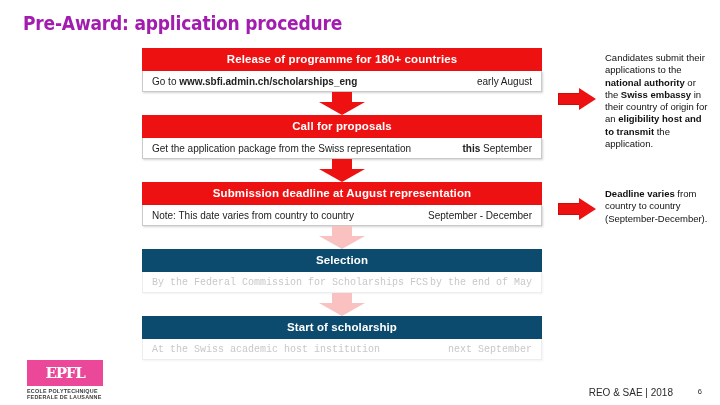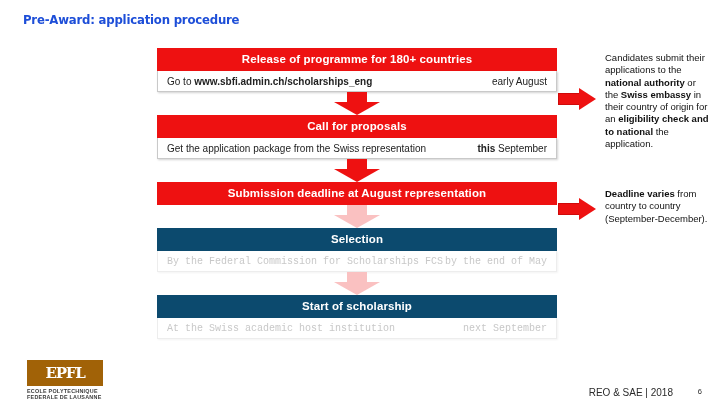--- a/index.html
+++ b/index.html
@@ -15,31 +15,31 @@
     overflow: hidden;
     font-family: "Liberation Sans", sans-serif;
   }
 
   
   #slide-title {
     position: absolute;
     left: 23px;
     top: 12px;
     font-family: "DejaVu Sans Condensed", "Liberation Sans Narrow", "Liberation Sans", sans-serif;
-    font-size: 13px;
-    font-weight: bold;
-    color: #1d4ed8;
+    font-size: 19px;
+    font-weight: bold;
+    color: #a21caf;
     letter-spacing: -0.2px;
     white-space: nowrap;
   }
 
   
   #flow {
     position: absolute;
-    left: 157px;
+    left: 142px;
     top: 48px;
     width: 400px;
   }
 
   .step {
     position: relative;
     width: 400px;
     margin: 0;
   }
   .step-head {
@@ -142,21 +142,21 @@
   
   #epfl-logo {
     position: absolute;
     left: 27px;
     top: 360px;
     width: 92px;
   }
   #epfl-mark {
     width: 76px;
     height: 26px;
-    background: #a16207;
+    background: #ec4899;
     position: relative;
   }
   #epfl-mark .wordmark {
     position: absolute;
     inset: 0;
     display: flex;
     align-items: center;
     justify-content: center;
     color: #ffffff;
     font-family: "DejaVu Serif", serif;
@@ -218,20 +218,24 @@
         <span class="right"><b>this</b><span> September</span></span>
       </div>
     </div>
     <div class="down-arrow">
       <div class="shaft"></div>
       <div class="head"></div>
     </div>
 
     <div class="step">
       <div class="step-head">Submission deadline at August representation</div>
+      <div class="step-body">
+        <span class="left">Note: This date varies from country to country</span>
+        <span class="right">September - December</span>
+      </div>
     </div>
     <div class="down-arrow faded">
       <div class="shaft"></div>
       <div class="head"></div>
     </div>
 
     <div class="step faded">
       <div class="step-head">Selection</div>
       <div class="step-body">
         <span class="left">By the Federal Commission for Scholarships FCS</span>
@@ -255,21 +259,21 @@
 
   <div class="right-arrow" style="left:558px; top:88px;">
     <div class="shaft"></div>
     <div class="head"></div>
   </div>
   <div class="right-arrow" style="left:558px; top:198px;">
     <div class="shaft"></div>
     <div class="head"></div>
   </div>
 
-  <div class="side-text" style="left:605px; top:52px;"><span>Candidates submit their applications to the </span><b>national authority</b><span> or the </span><b>Swiss embassy</b><span> in their country of origin for an </span><b>eligibility check and to national</b><span> the application.</span></div>
+  <div class="side-text" style="left:605px; top:52px;"><span>Candidates submit their applications to the </span><b>national authority</b><span> or the </span><b>Swiss embassy</b><span> in their country of origin for an </span><b>eligibility host and to transmit</b><span> the application.</span></div>
   <div class="side-text" style="left:605px; top:188px;"><b>Deadline varies</b><span> from country to country (September-December).</span></div>
 
   <div id="epfl-logo">
     <div id="epfl-mark">
       <div class="wordmark">EPFL</div>
     </div>
     <div id="epfl-sub">
       <div>ECOLE POLYTECHNIQUE</div>
       <div>FEDERALE DE LAUSANNE</div>
     </div>

